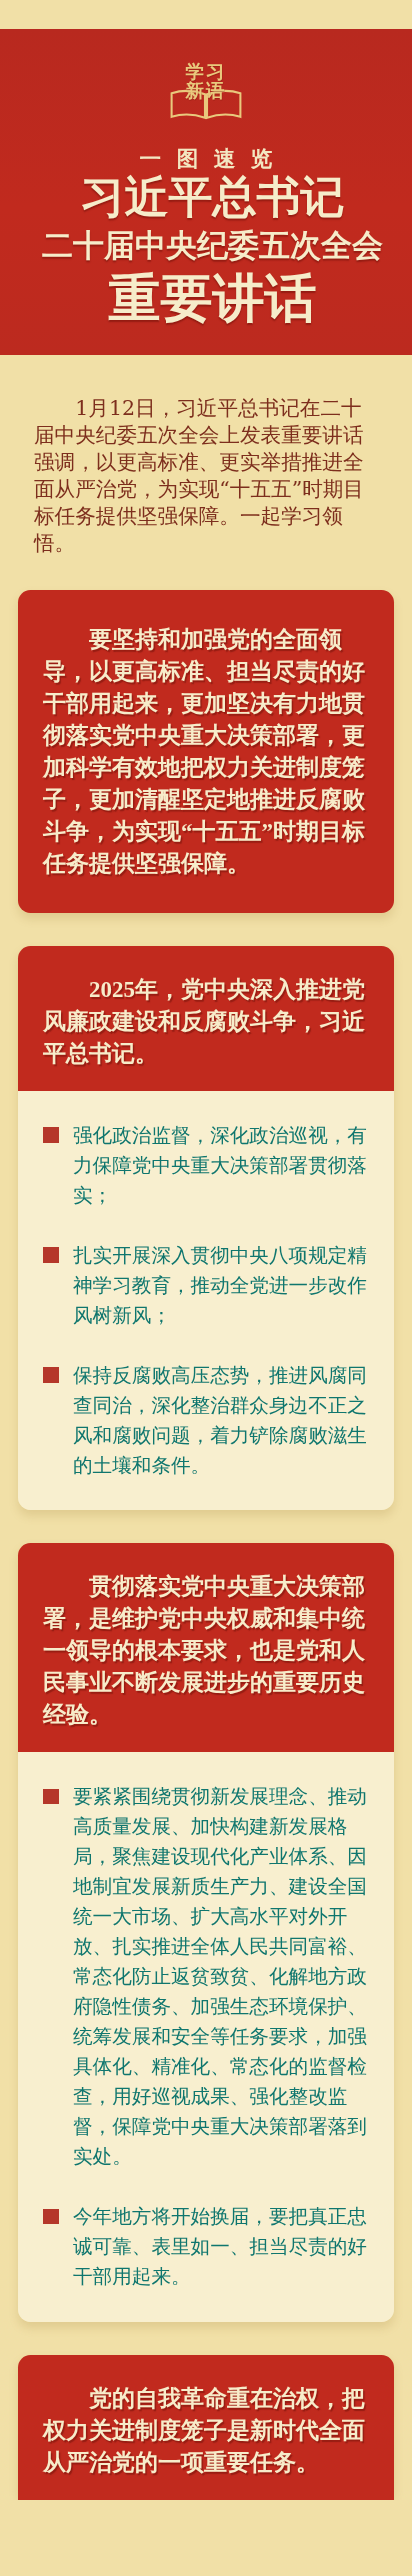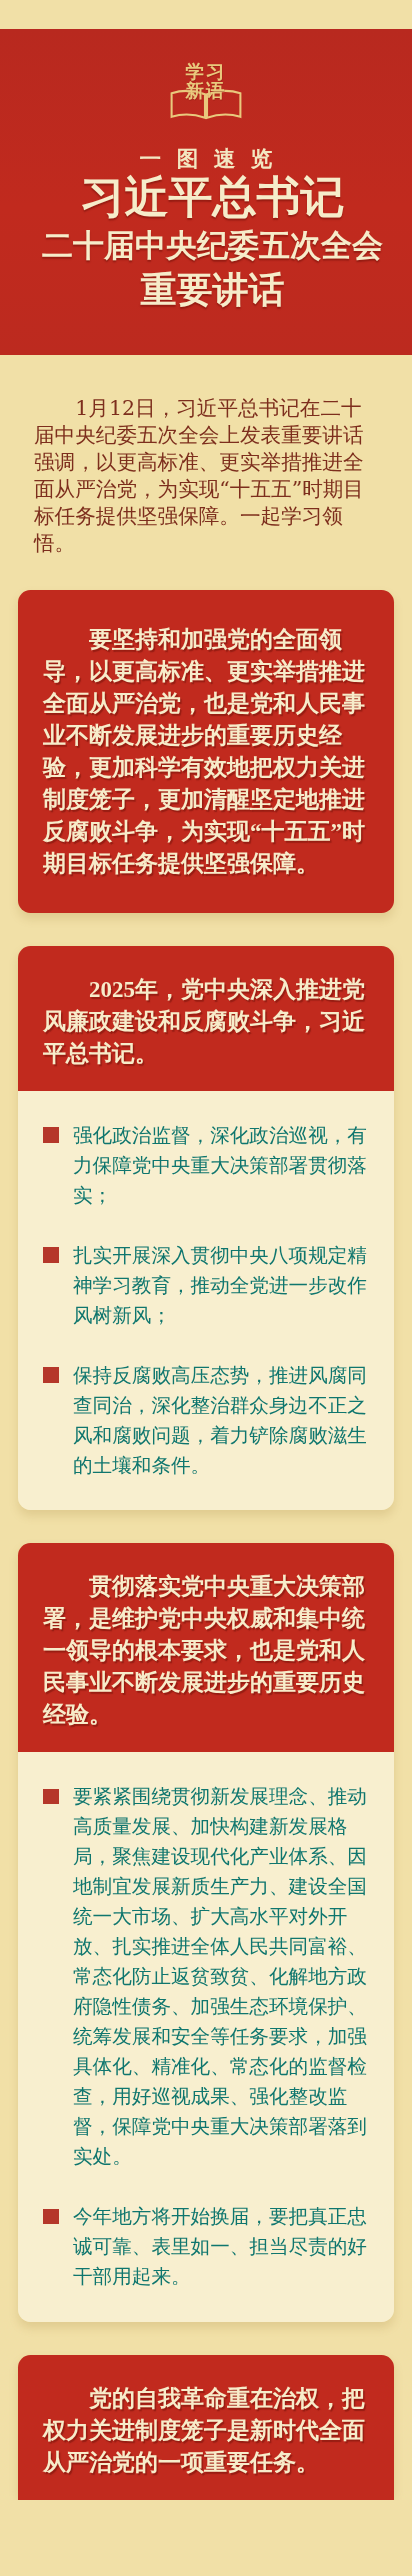--- a/index.html
+++ b/index.html
@@ -26,21 +26,21 @@
     text-shadow:0.5px 0.5px 0 rgba(120,20,10,.35);
     font-family:"DejaVu Serif","Liberation Serif",serif;
   }
   .kicker{
     margin-top:21.6px;font-size:21.6px;font-weight:bold;
     letter-spacing:15.5px;padding-left:15.5px;color:#f3e7c2;
   }
   .title{margin-top:23px;font-weight:bold;color:#f6ecca;}
   .title .t1{font-size:44px;line-height:1.12;text-shadow:0 2.1px 1.5px rgba(100,10,5,.45);}
   .title .t2{font-size:31px;line-height:1.25;margin-top:5.2px;text-shadow:0 2.1px 1.5px rgba(100,10,5,.45);}
-  .title .t3{font-size:36px;line-height:1.12;margin-top:4.1px;text-shadow:0 2.1px 1.5px rgba(100,10,5,.45);}
+  .title .t3{font-size:52px;line-height:1.12;margin-top:4.1px;text-shadow:0 2.1px 1.5px rgba(100,10,5,.45);}
 
   
   .intro{
     margin:40px 34px 0 34px;
     font-size:20.6px;line-height:27px;color:#7d2e1d;
     text-indent:2em;font-family:"DejaVu Serif","Liberation Serif",serif;
   }
 
   
   .card{
@@ -98,21 +98,21 @@
       <div class="t2">二十届中央纪委五次全会</div>
       <div class="t3">重要讲话</div>
     </h1>
   </header>
 
   <main>
 
     <p class="intro">1月12日，习近平总书记在二十届中央纪委五次全会上发表重要讲话强调，以更高标准、更实举措推进全面从严治党，为实现“十五五”时期目标任务提供坚强保障。一起学习领悟。</p>
 
     <section class="card card-solid">
-      <p class="quote">要坚持和加强党的全面领导，以更高标准、更实举措推进全面从严治党，也是党和人民事业不断发展进步的重要历史经验，更加科学有效地把权力关进制度笼子，更加清醒坚定地推进反腐败斗争，为实现“十五五”时期目标任务提供坚强保障。</p>
+      <p class="quote">要坚持和加强党的全面领导，以更高标准、担当尽责的好干部用起来，更加坚决有力地贯彻落实党中央重大决策部署，更加科学有效地把权力关进制度笼子，更加清醒坚定地推进反腐败斗争，为实现“十五五”时期目标任务提供坚强保障。</p>
     </section>
 
     <section class="card">
       <div class="card-top">
         <p class="quote">2025年，党中央深入推进党风廉政建设和反腐败斗争，习近平总书记。</p>
       </div>
       <div class="card-body">
         <ul class="points">
           <li><span class="sq"></span><span>强化政治监督，深化政治巡视，有力保障党中央重大决策部署贯彻落实；</span></li>
           <li><span class="sq"></span><span>扎实开展深入贯彻中央八项规定精神学习教育，推动全党进一步改作风树新风；</span></li>

